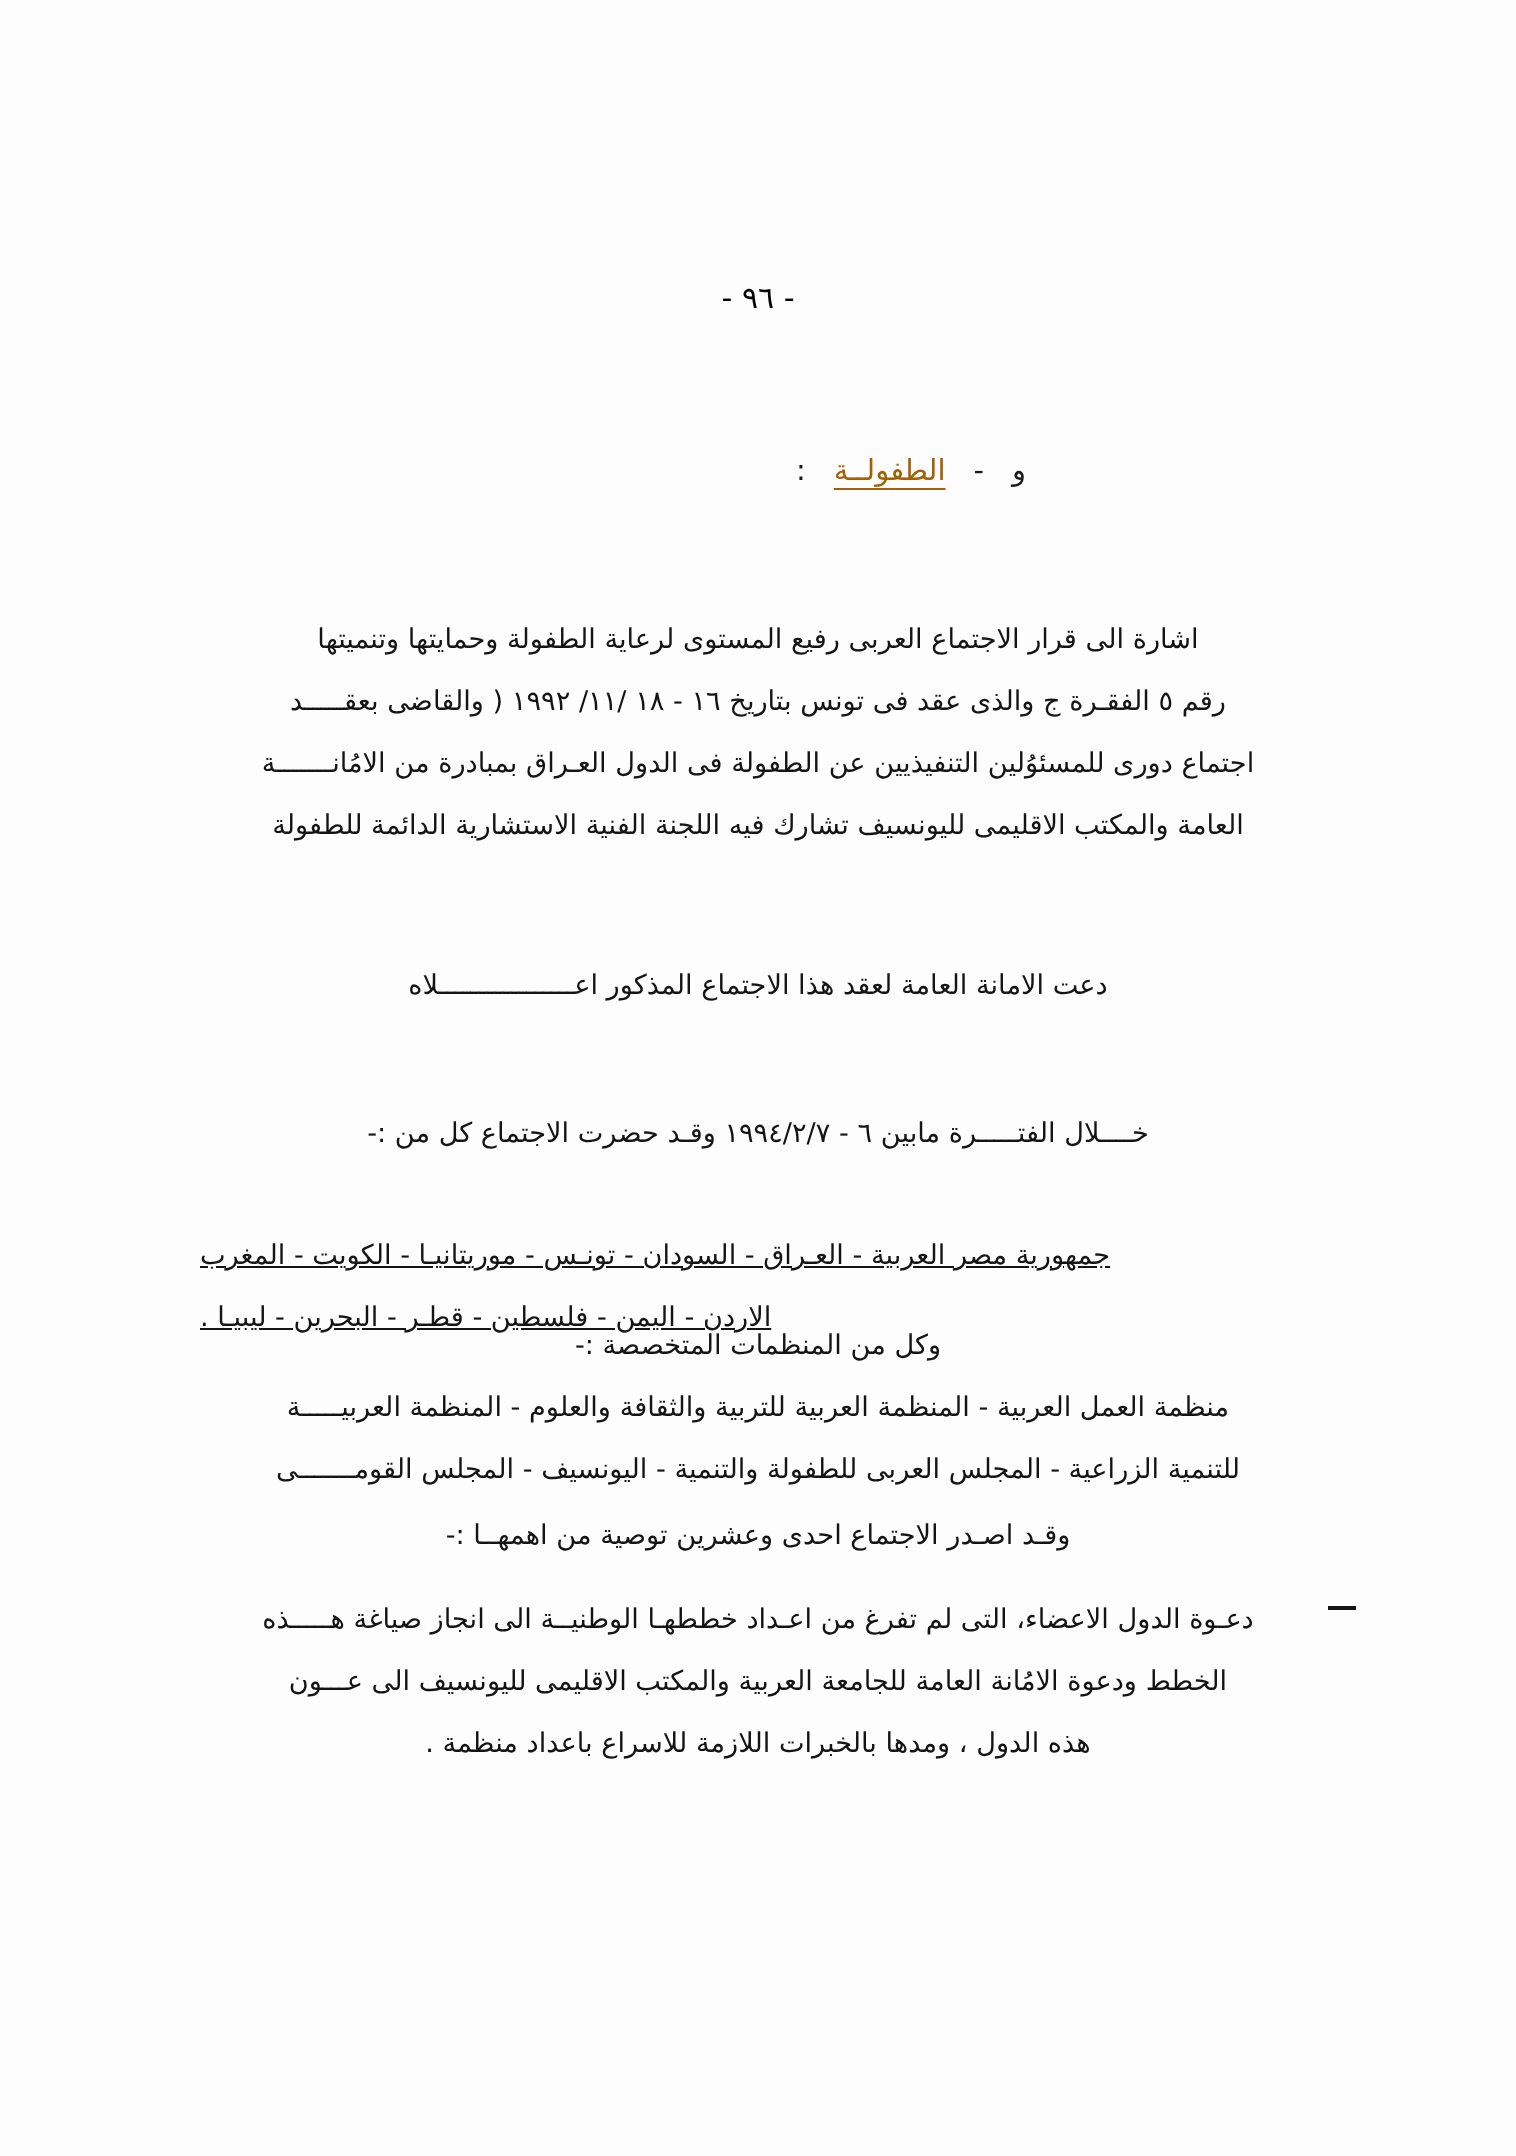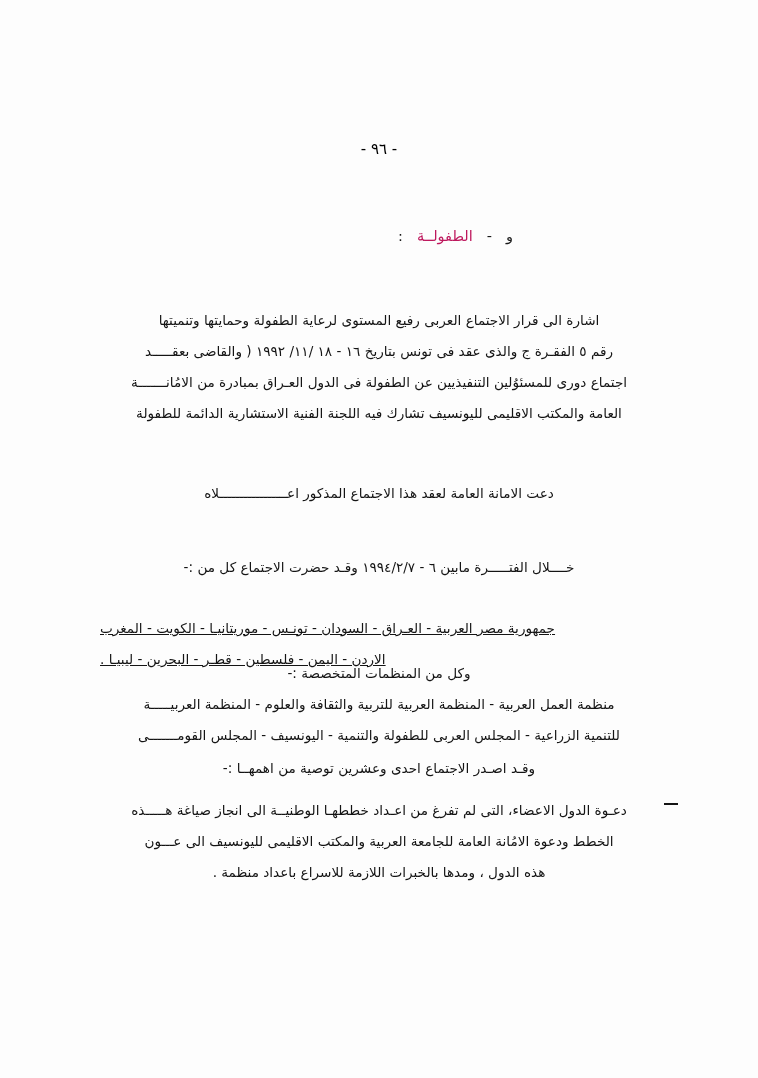--- a/index.html
+++ b/index.html
@@ -43,23 +43,24 @@
     gap: 14px;
     font-size: 14.5px;
   }
   .heading-row .marker {
     color: #1a1a1a;
   }
   .heading-row .dash {
     color: #1a1a1a;
   }
   .heading-row .title {
+    text-decoration: underline;
     text-underline-offset: 4px;
     letter-spacing: 2px;
-    color: #be185d;
+    color: #a16207;
   }
   .heading-row .colon {
     color: #1a1a1a;
   }
 
   .block {
     position: absolute;
     font-size: 13.6px;
     line-height: 31px;
     color: #141414;

